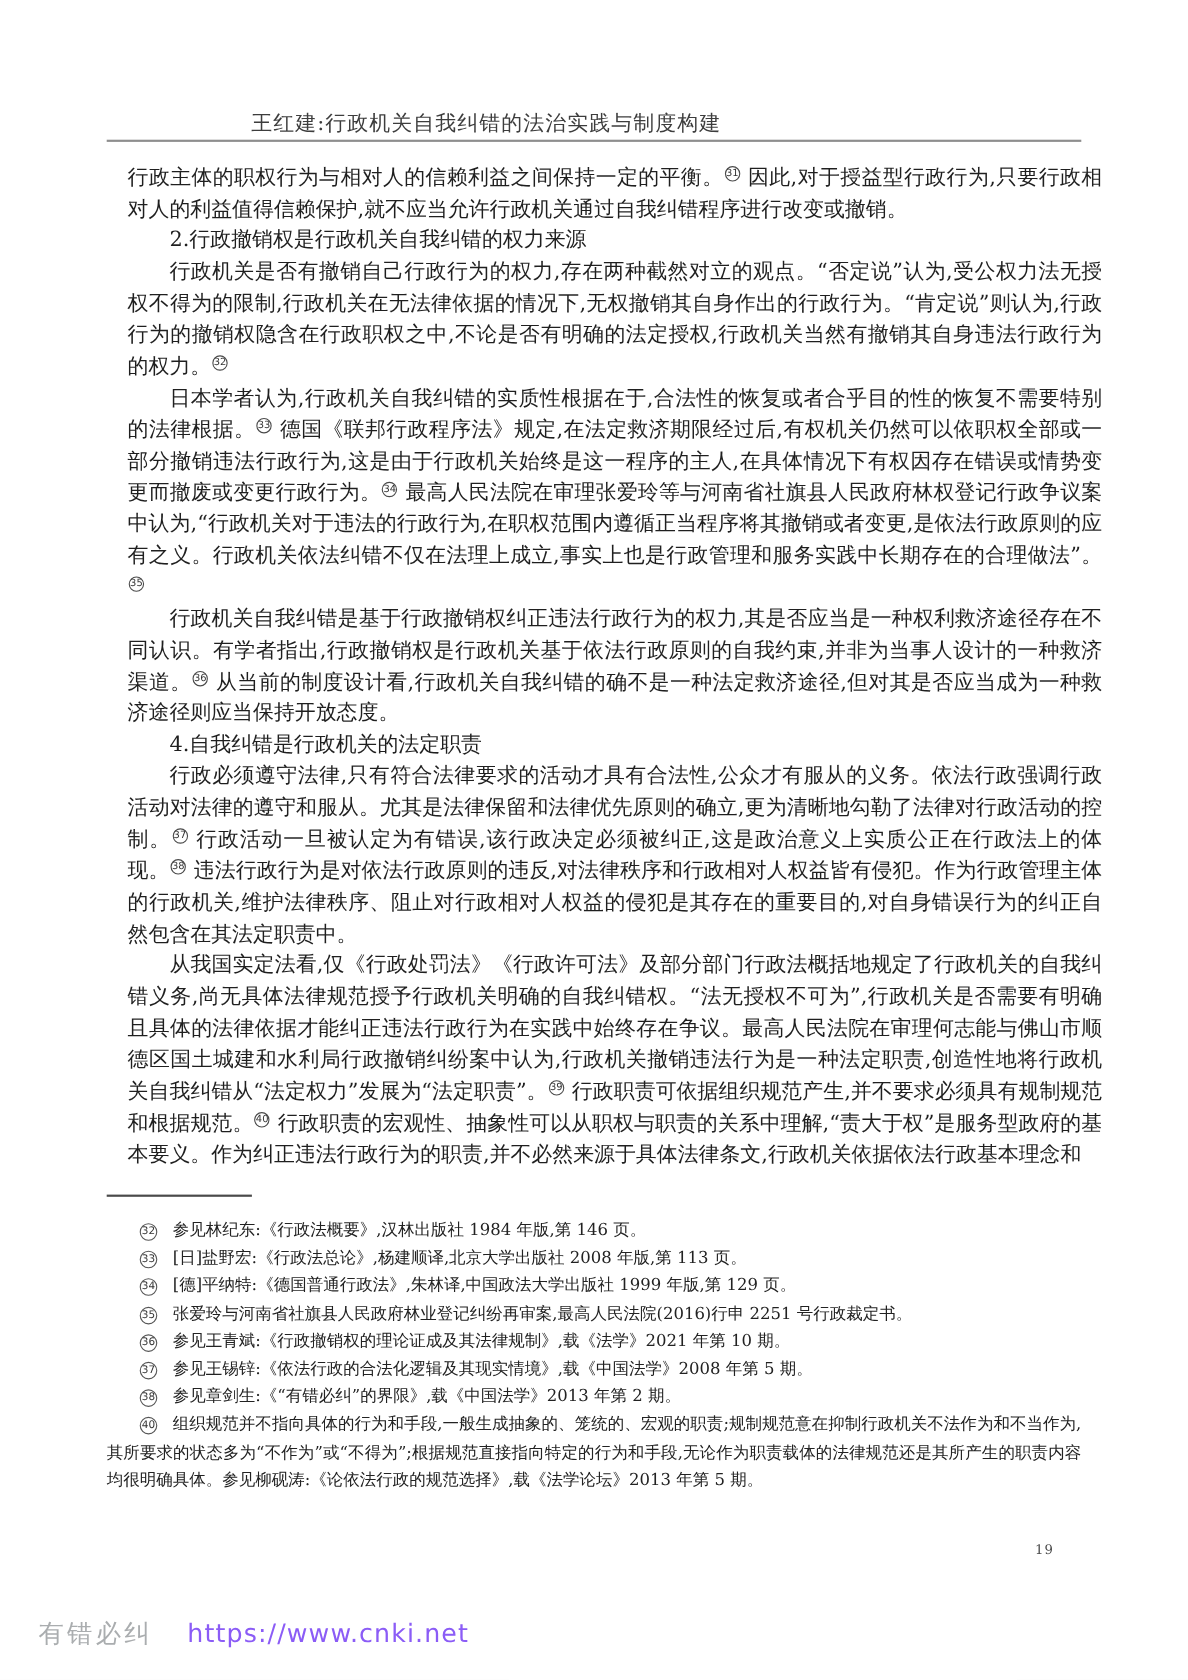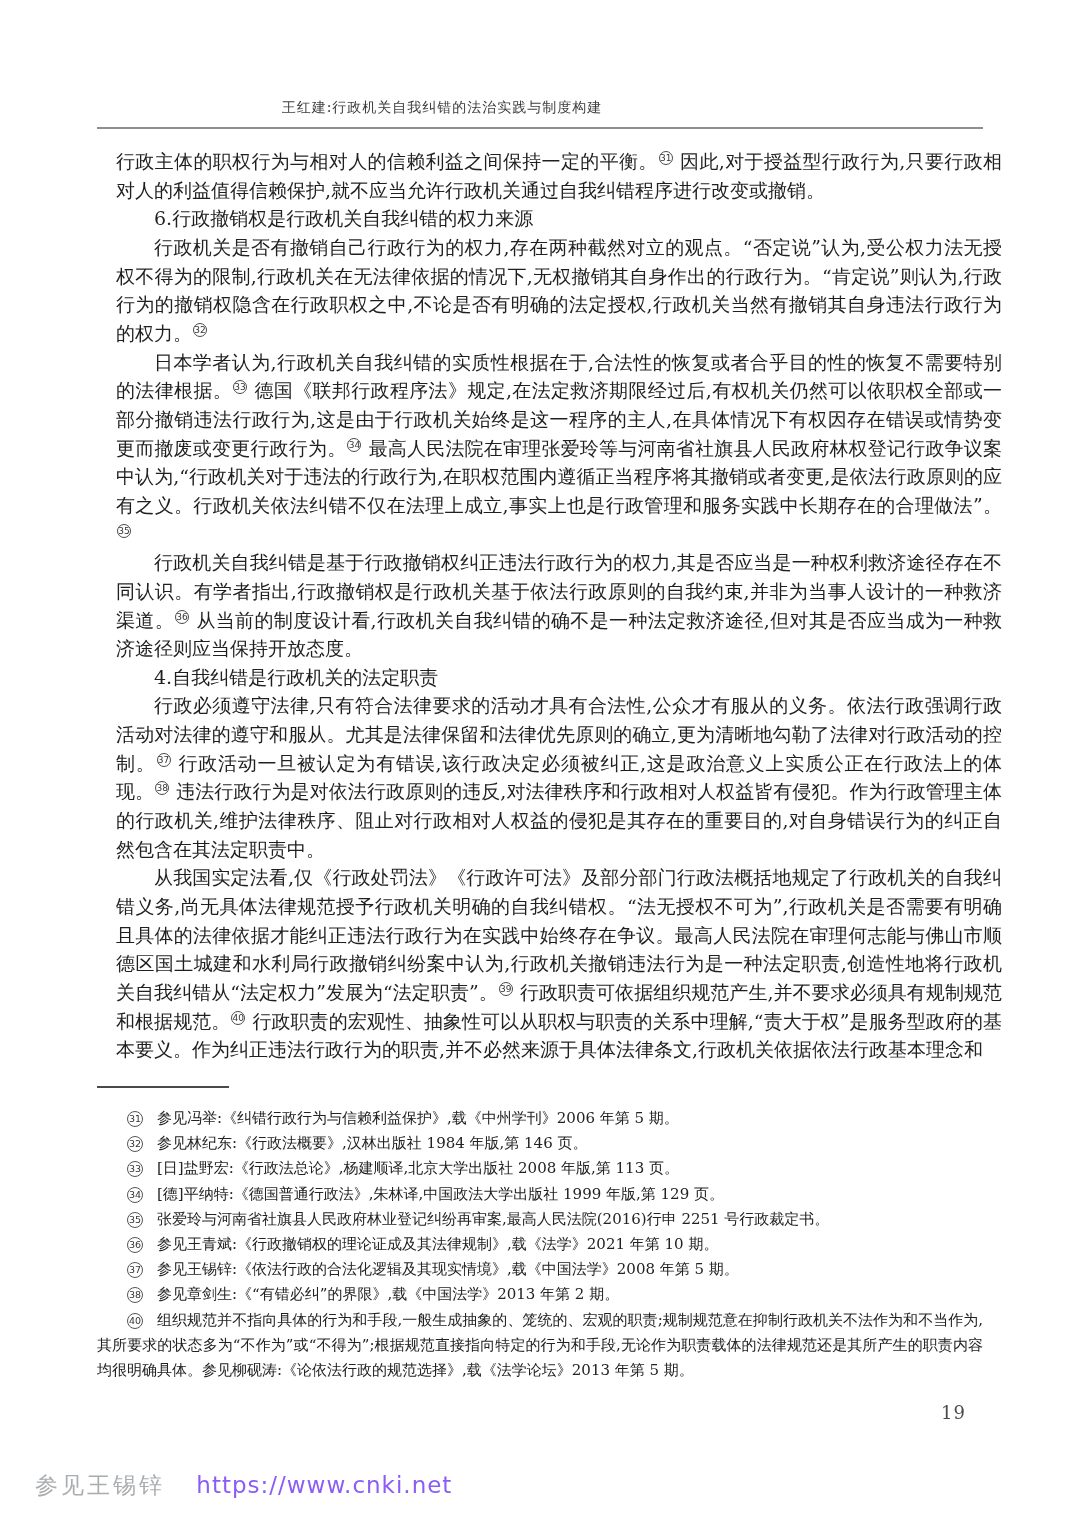--- a/index.html
+++ b/index.html
@@ -11,21 +11,21 @@
   .page {
     position:absolute; left:0; top:0;
     width:1080px; height:1527px;
     background:#ffffff;
     color:#1f1f1f;
     overflow:hidden;
   }
   .running-header {
     position:absolute; top:99px; left:0; width:884px;
     text-align:center;
-    font-size:14px; color:#3d3d3d; letter-spacing:1px;
+    font-size:19px; color:#3d3d3d; letter-spacing:1px;
   }
   .header-rule {
     position:absolute; top:127px; left:97px;
     width:886px; height:2px; background:#8e8e8e;
   }
   .body-text {
     position:absolute; top:147px; left:97px; width:886px;
     font-size:19px; line-height:28.65px;
     text-align:justify; color:#1f1f1f;margin-left:19px;
   }
@@ -54,64 +54,63 @@
     width:16px; height:16px; box-sizing:border-box;
     border:1px solid #555; border-radius:50%;
     font-family:"DejaVu Sans","Liberation Sans",sans-serif;
     font-size:9.5px; line-height:14px; text-align:center; text-indent:0;
     color:#333; vertical-align:1px;
   }
   .fn-lead { margin-right:14px; }
   .fn-inline { margin:0 2px; }
   .page-number {
     position:absolute; top:1402px; left:941px;
-    font-size:18px; color:#4a4a4a; letter-spacing:1px;
+    font-size:12px; color:#4a4a4a; letter-spacing:1px;
   }
   .watermark {
     position:absolute; top:1470px; left:35px;
     font-family:"DejaVu Sans","Liberation Sans",sans-serif;
     font-size:23px; color:#b3b3b3; white-space:nowrap;
   }
   .watermark .site { letter-spacing:3px; color:#aaadaf; }
   .watermark .url  { margin-left:24px; color:#8b5cf6; letter-spacing:1px; }
 </style>
 </head>
 <body>
 
 <div class="page">
 
   <div class="running-header">王红建:行政机关自我纠错的法治实践与制度构建</div>
 
   <div class="header-rule"></div>
 
   <div class="body-text">
       <p>行政主体的职权行为与相对人的信赖利益之间保持一定的平衡。<span class="fnref">31</span> 因此,对于授益型行政行为,只要行政相对人的利益值得信赖保护,就不应当允许行政机关通过自我纠错程序进行改变或撤销。</p>
-      <p class="para-indent">6.行政撤销权是行政机关自我纠错的权力来源</p>
+      <p class="para-indent">2.行政撤销权是行政机关自我纠错的权力来源</p>
       <p class="para-indent">行政机关是否有撤销自己行政行为的权力,存在两种截然对立的观点。“否定说”认为,受公权力法无授权不得为的限制,行政机关在无法律依据的情况下,无权撤销其自身作出的行政行为。“肯定说”则认为,行政行为的撤销权隐含在行政职权之中,不论是否有明确的法定授权,行政机关当然有撤销其自身违法行政行为的权力。<span class="fnref">32</span></p>
       <p class="para-indent">日本学者认为,行政机关自我纠错的实质性根据在于,合法性的恢复或者合乎目的性的恢复不需要特别的法律根据。<span class="fnref">33</span> 德国《联邦行政程序法》规定,在法定救济期限经过后,有权机关仍然可以依职权全部或一部分撤销违法行政行为,这是由于行政机关始终是这一程序的主人,在具体情况下有权因存在错误或情势变更而撤废或变更行政行为。<span class="fnref">34</span> 最高人民法院在审理张爱玲等与河南省社旗县人民政府林权登记行政争议案中认为,“行政机关对于违法的行政行为,在职权范围内遵循正当程序将其撤销或者变更,是依法行政原则的应有之义。行政机关依法纠错不仅在法理上成立,事实上也是行政管理和服务实践中长期存在的合理做法”。<span class="fnref">35</span></p>
       <p class="para-indent">行政机关自我纠错是基于行政撤销权纠正违法行政行为的权力,其是否应当是一种权利救济途径存在不同认识。有学者指出,行政撤销权是行政机关基于依法行政原则的自我约束,并非为当事人设计的一种救济渠道。<span class="fnref">36</span> 从当前的制度设计看,行政机关自我纠错的确不是一种法定救济途径,但对其是否应当成为一种救济途径则应当保持开放态度。</p>
       <p class="para-indent">4.自我纠错是行政机关的法定职责</p>
       <p class="para-indent">行政必须遵守法律,只有符合法律要求的活动才具有合法性,公众才有服从的义务。依法行政强调行政活动对法律的遵守和服从。尤其是法律保留和法律优先原则的确立,更为清晰地勾勒了法律对行政活动的控制。<span class="fnref">37</span> 行政活动一旦被认定为有错误,该行政决定必须被纠正,这是政治意义上实质公正在行政法上的体现。<span class="fnref">38</span> 违法行政行为是对依法行政原则的违反,对法律秩序和行政相对人权益皆有侵犯。作为行政管理主体的行政机关,维护法律秩序、阻止对行政相对人权益的侵犯是其存在的重要目的,对自身错误行为的纠正自然包含在其法定职责中。</p>
       <p class="para-indent">从我国实定法看,仅《行政处罚法》《行政许可法》及部分部门行政法概括地规定了行政机关的自我纠错义务,尚无具体法律规范授予行政机关明确的自我纠错权。“法无授权不可为”,行政机关是否需要有明确且具体的法律依据才能纠正违法行政行为在实践中始终存在争议。最高人民法院在审理何志能与佛山市顺德区国土城建和水利局行政撤销纠纷案中认为,行政机关撤销违法行为是一种法定职责,创造性地将行政机关自我纠错从“法定权力”发展为“法定职责”。<span class="fnref">39</span> 行政职责可依据组织规范产生,并不要求必须具有规制规范和根据规范。<span class="fnref">40</span> 行政职责的宏观性、抽象性可以从职权与职责的关系中理解,“责大于权”是服务型政府的基本要义。作为纠正违法行政行为的职责,并不必然来源于具体法律条文,行政机关依据依法行政基本理念和</p>
     </div>
 
   <div class="fn-rule"></div>
 
   <div class="footnotes">
-      <p><span class="fn-marker fn-lead">31</span>参见冯举:《纠错行政行为与信赖利益保护》,载《中州学刊》2006 年第 5 期。</p>
       <p><span class="fn-marker fn-lead">32</span>参见林纪东:《行政法概要》,汉林出版社 1984 年版,第 146 页。</p>
       <p><span class="fn-marker fn-lead">33</span>[日]盐野宏:《行政法总论》,杨建顺译,北京大学出版社 2008 年版,第 113 页。</p>
       <p><span class="fn-marker fn-lead">34</span>[德]平纳特:《德国普通行政法》,朱林译,中国政法大学出版社 1999 年版,第 129 页。</p>
       <p><span class="fn-marker fn-lead">35</span>张爱玲与河南省社旗县人民政府林业登记纠纷再审案,最高人民法院(2016)行申 2251 号行政裁定书。</p>
       <p><span class="fn-marker fn-lead">36</span>参见王青斌:《行政撤销权的理论证成及其法律规制》,载《法学》2021 年第 10 期。</p>
       <p><span class="fn-marker fn-lead">37</span>参见王锡锌:《依法行政的合法化逻辑及其现实情境》,载《中国法学》2008 年第 5 期。</p>
       <p><span class="fn-marker fn-lead">38</span>参见章剑生:《“有错必纠”的界限》,载《中国法学》2013 年第 2 期。</p>
       <p><span class="fn-marker fn-lead">40</span>组织规范并不指向具体的行为和手段,一般生成抽象的、笼统的、宏观的职责;规制规范意在抑制行政机关不法作为和不当作为,其所要求的状态多为“不作为”或“不得为”;根据规范直接指向特定的行为和手段,无论作为职责载体的法律规范还是其所产生的职责内容均很明确具体。参见柳砚涛:《论依法行政的规范选择》,载《法学论坛》2013 年第 5 期。</p>
     </div>
 
   <div class="page-number">19</div>
 
   <div class="watermark">
-    <span class="site">参见王锡锌</span>
+    <span class="site">有错必纠</span>
     <span class="url">https://www.cnki.net</span>
   </div>
 
 </div>
 
 </body></html>

